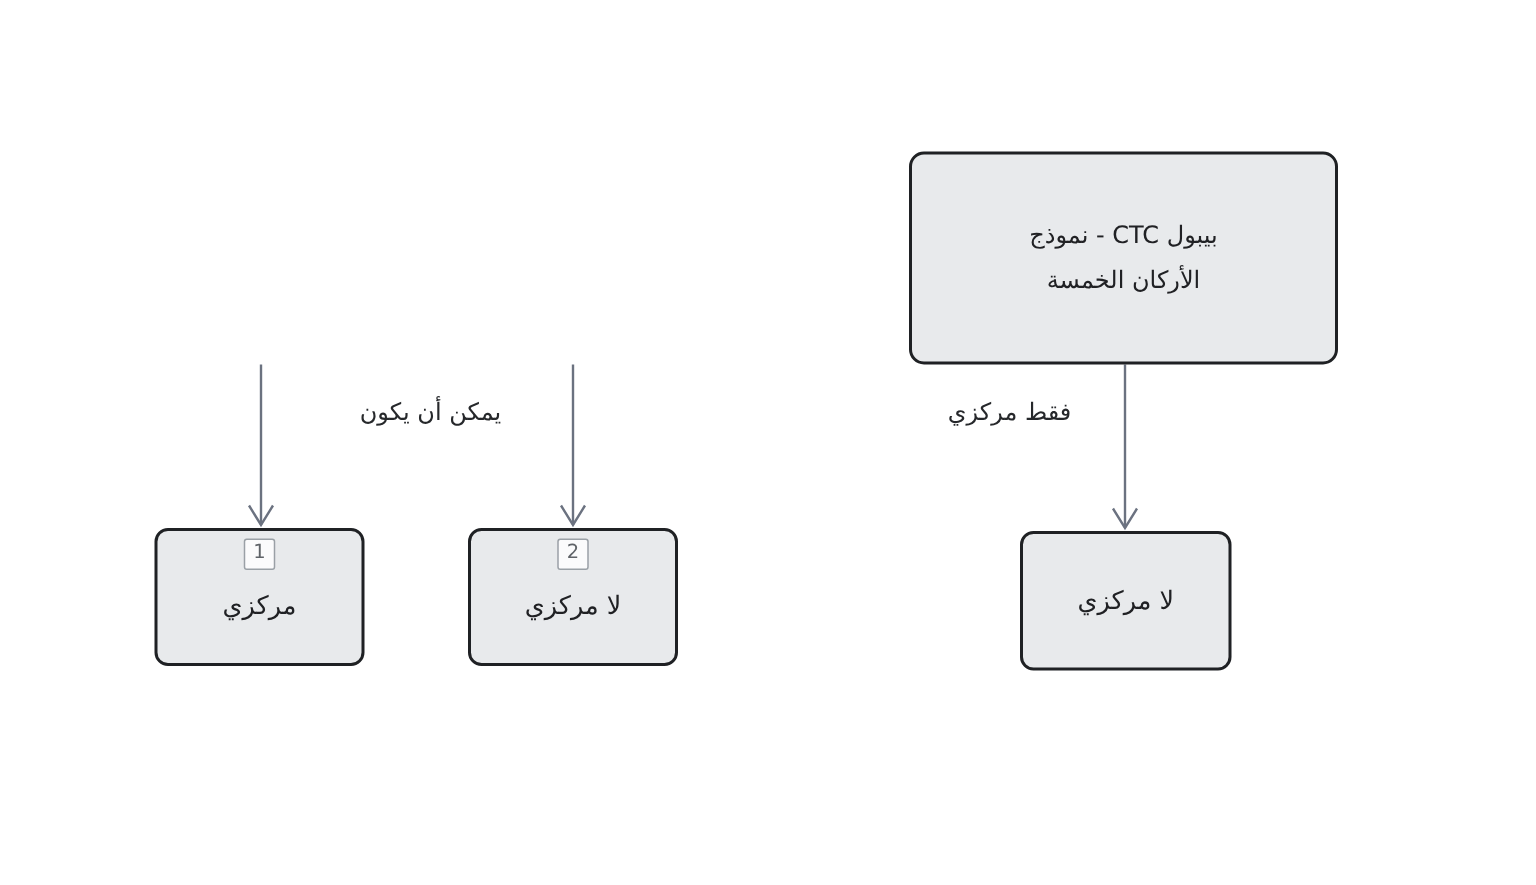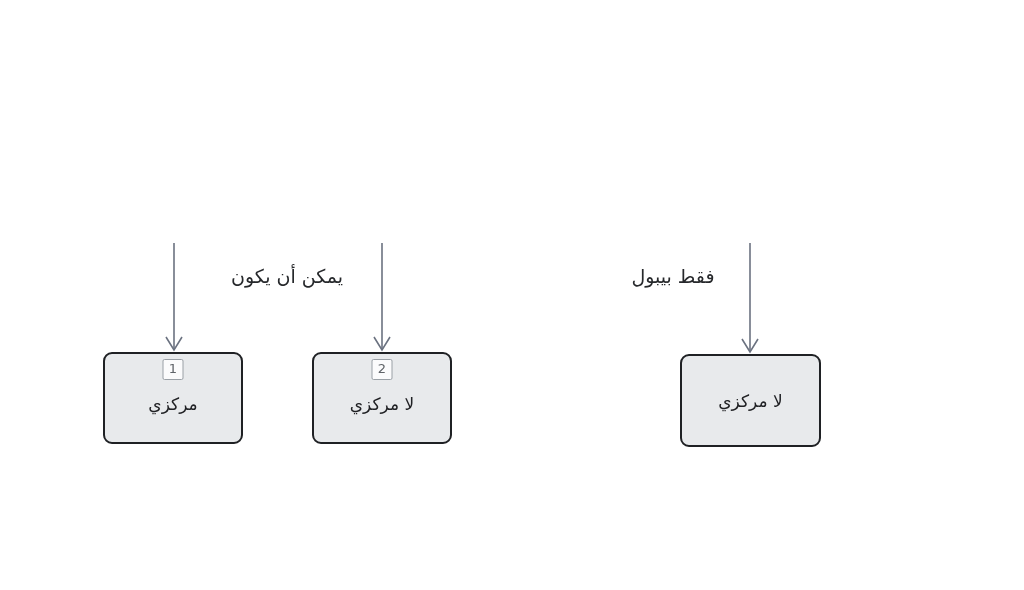--- a/index.html
+++ b/index.html
@@ -67,21 +67,21 @@
     border-radius: 2px;
   }
   .child-label {
     margin-top: 12px;
   }
   .child-label.centered {
     margin-top: 0;
   }
   .edge-label {
     position: absolute;
-    font-size: 19px;
+    font-size: 16px;
     color: #26282b;
     text-align: center;
   }
 </style>
 </head>
 <body>
 
 <div class="canvas">
 
   <svg class="edges" width="1024" height="590">
@@ -105,20 +105,24 @@
   <div class="node child" style="left:103px; top:352px; width:140px; height:92px;">
     <span class="badge">1</span>
     <span class="child-label" dir="rtl">مركزي</span>
   </div>
 
   <div class="node child" style="left:312px; top:352px; width:140px; height:92px;">
     <span class="badge">2</span>
     <span class="child-label" dir="rtl">لا مركزي</span>
   </div>
 
+  <div class="node root" style="left:606px; top:101px; width:286px; height:142px;">
+    <span class="root-label" dir="rtl">بيبول CTC - نموذج
+الأركان الخمسة</span>
+  </div>
 
-  <div class="edge-label" dir="rtl" style="left:628px; top:265px; width:90px;">فقط بيبول</div>
+  <div class="edge-label" dir="rtl" style="left:628px; top:265px; width:90px;">فقط مركزي</div>
 
   <div class="node child" style="left:680px; top:354px; width:141px; height:93px;">
     <span class="child-label centered" dir="rtl">لا مركزي</span>
   </div>
 
 </div>
 
 </body></html>

